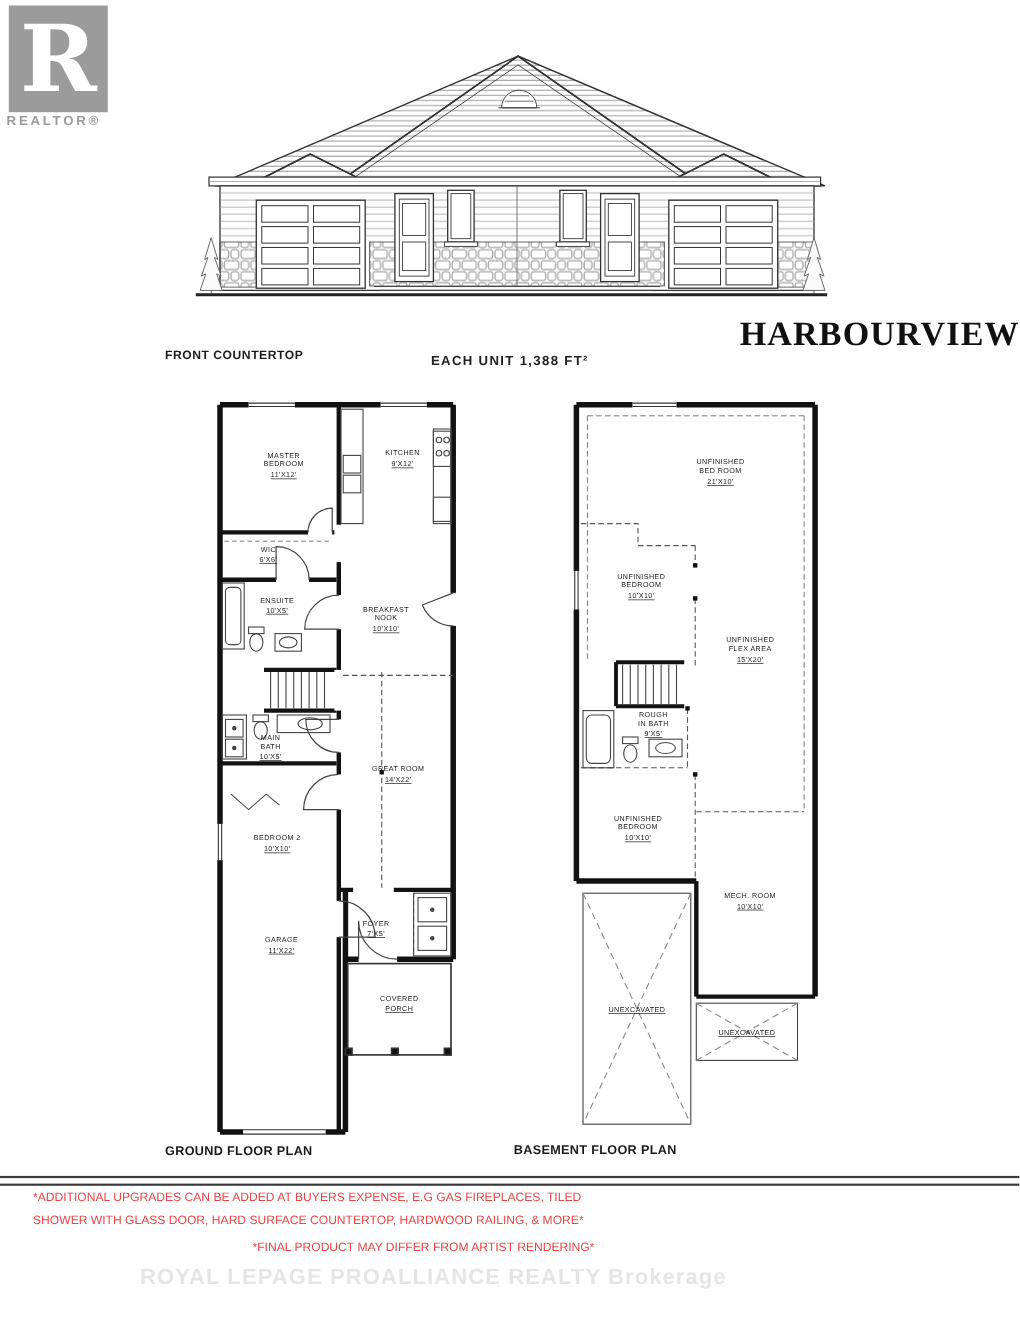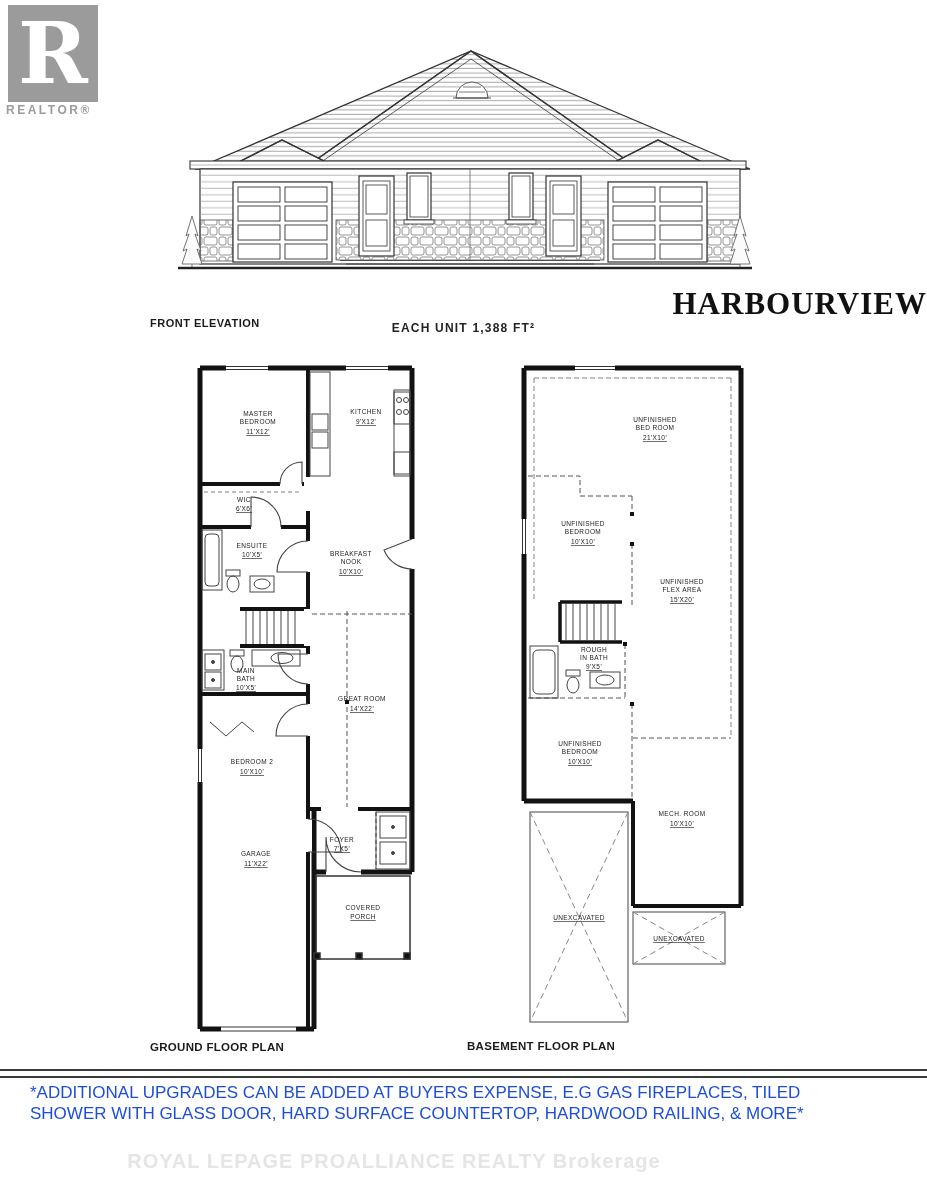--- a/index.html
+++ b/index.html
@@ -18,21 +18,21 @@
   #main-title{left:0;top:286px;width:927px;text-align:right;
               font-family:"Liberation Serif",serif;font-weight:600;font-size:31px;
               letter-spacing:1px;color:#111;}
   #sub-title{left:0;top:321px;width:927px;text-align:center;font-size:12px;
              font-weight:700;letter-spacing:1.2px;color:#222;}
   #gf-caption{left:150px;top:1041px;font-size:11.5px;font-weight:700;letter-spacing:.3px;}
   #bs-caption{left:467px;top:1040px;font-size:11.5px;font-weight:700;letter-spacing:.3px;}
   
   #separator{left:0;top:1069px;width:927px;height:5px;
              border-top:2px solid #3c3c3c;border-bottom:2px solid #3c3c3c;}
-  .disc{left:30px;width:880px;font-size:17px;color:#1d4ed8;white-space:nowrap;}
+  .disc{left:30px;width:880px;font-size:11px;color:#ef4444;white-space:nowrap;}
   #disc1{top:1083px;}
   #disc2{top:1104px;}
   #disc3{top:1128px;left:0;width:770px;text-align:center;}
   #watermark{left:0;top:1150px;width:788px;text-align:center;font-size:20px;
              font-weight:700;letter-spacing:1px;color:#e5e5e5;}
   
   svg text{font-family:"Liberation Sans",sans-serif;fill:#222;}
   .rl{font-size:6.5px;letter-spacing:.4px;}
   .dim{font-size:6.5px;letter-spacing:.4px;text-decoration:underline;}
 </style>
@@ -158,21 +158,21 @@
       <line x1="22" y1="218" x2="22" y2="222"></line>
     </g>
     <g fill="#fbfbfb" stroke="#666" stroke-width="0.9" transform="translate(548,0)">
       <path d="M22 170 L16 190 L19 188 L13 205 L17 203 L12 218 L32 218 L27 203 L31 205 L25 188 L28 190 Z"></path>
       <line x1="22" y1="218" x2="22" y2="222"></line>
     </g>
 
     <line x1="8" y1="222" x2="582" y2="222" stroke="#222" stroke-width="2.6"></line>
   </svg>
 
-  <div class="abs" id="front-elev-caption">FRONT ELEVATION</div>
+  <div class="abs" id="front-elev-caption">FRONT COUNTERTOP</div>
   <div class="abs" id="main-title">HARBOURVIEW</div>
   <div class="abs" id="sub-title">EACH UNIT 1,388 FT²</div>
 
   <svg class="abs" style="left:196px;top:364px;" width="220" height="675" viewBox="0 0 220 675">
     <g stroke="#121212" stroke-width="5" fill="none">
       <path d="M4 4 H216"></path>
         <path d="M216 4 V508"></path>
         <path d="M4 4 V665"></path>
       <path d="M4 665 H118"></path>
         <path d="M118 445 V665"></path>
@@ -463,15 +463,16 @@
     <text class="dim" text-anchor="middle" x="159" y="577">UNEXCAVATED</text>
   </svg>
 
   <div class="abs" id="gf-caption">GROUND FLOOR PLAN</div>
   <div class="abs" id="bs-caption">BASEMENT FLOOR PLAN</div>
 
   <div class="abs" id="separator"></div>
 
   <div class="abs disc" id="disc1">*ADDITIONAL UPGRADES CAN BE ADDED AT BUYERS EXPENSE, E.G GAS FIREPLACES, TILED</div>
   <div class="abs disc" id="disc2">SHOWER WITH GLASS DOOR, HARD SURFACE COUNTERTOP, HARDWOOD RAILING, &amp; MORE*</div>
+  <div class="abs disc" id="disc3">*FINAL PRODUCT MAY DIFFER FROM ARTIST RENDERING*</div>
   <div class="abs" id="watermark">ROYAL LEPAGE PROALLIANCE REALTY Brokerage</div>
 
 </div>
 
 </body></html>

